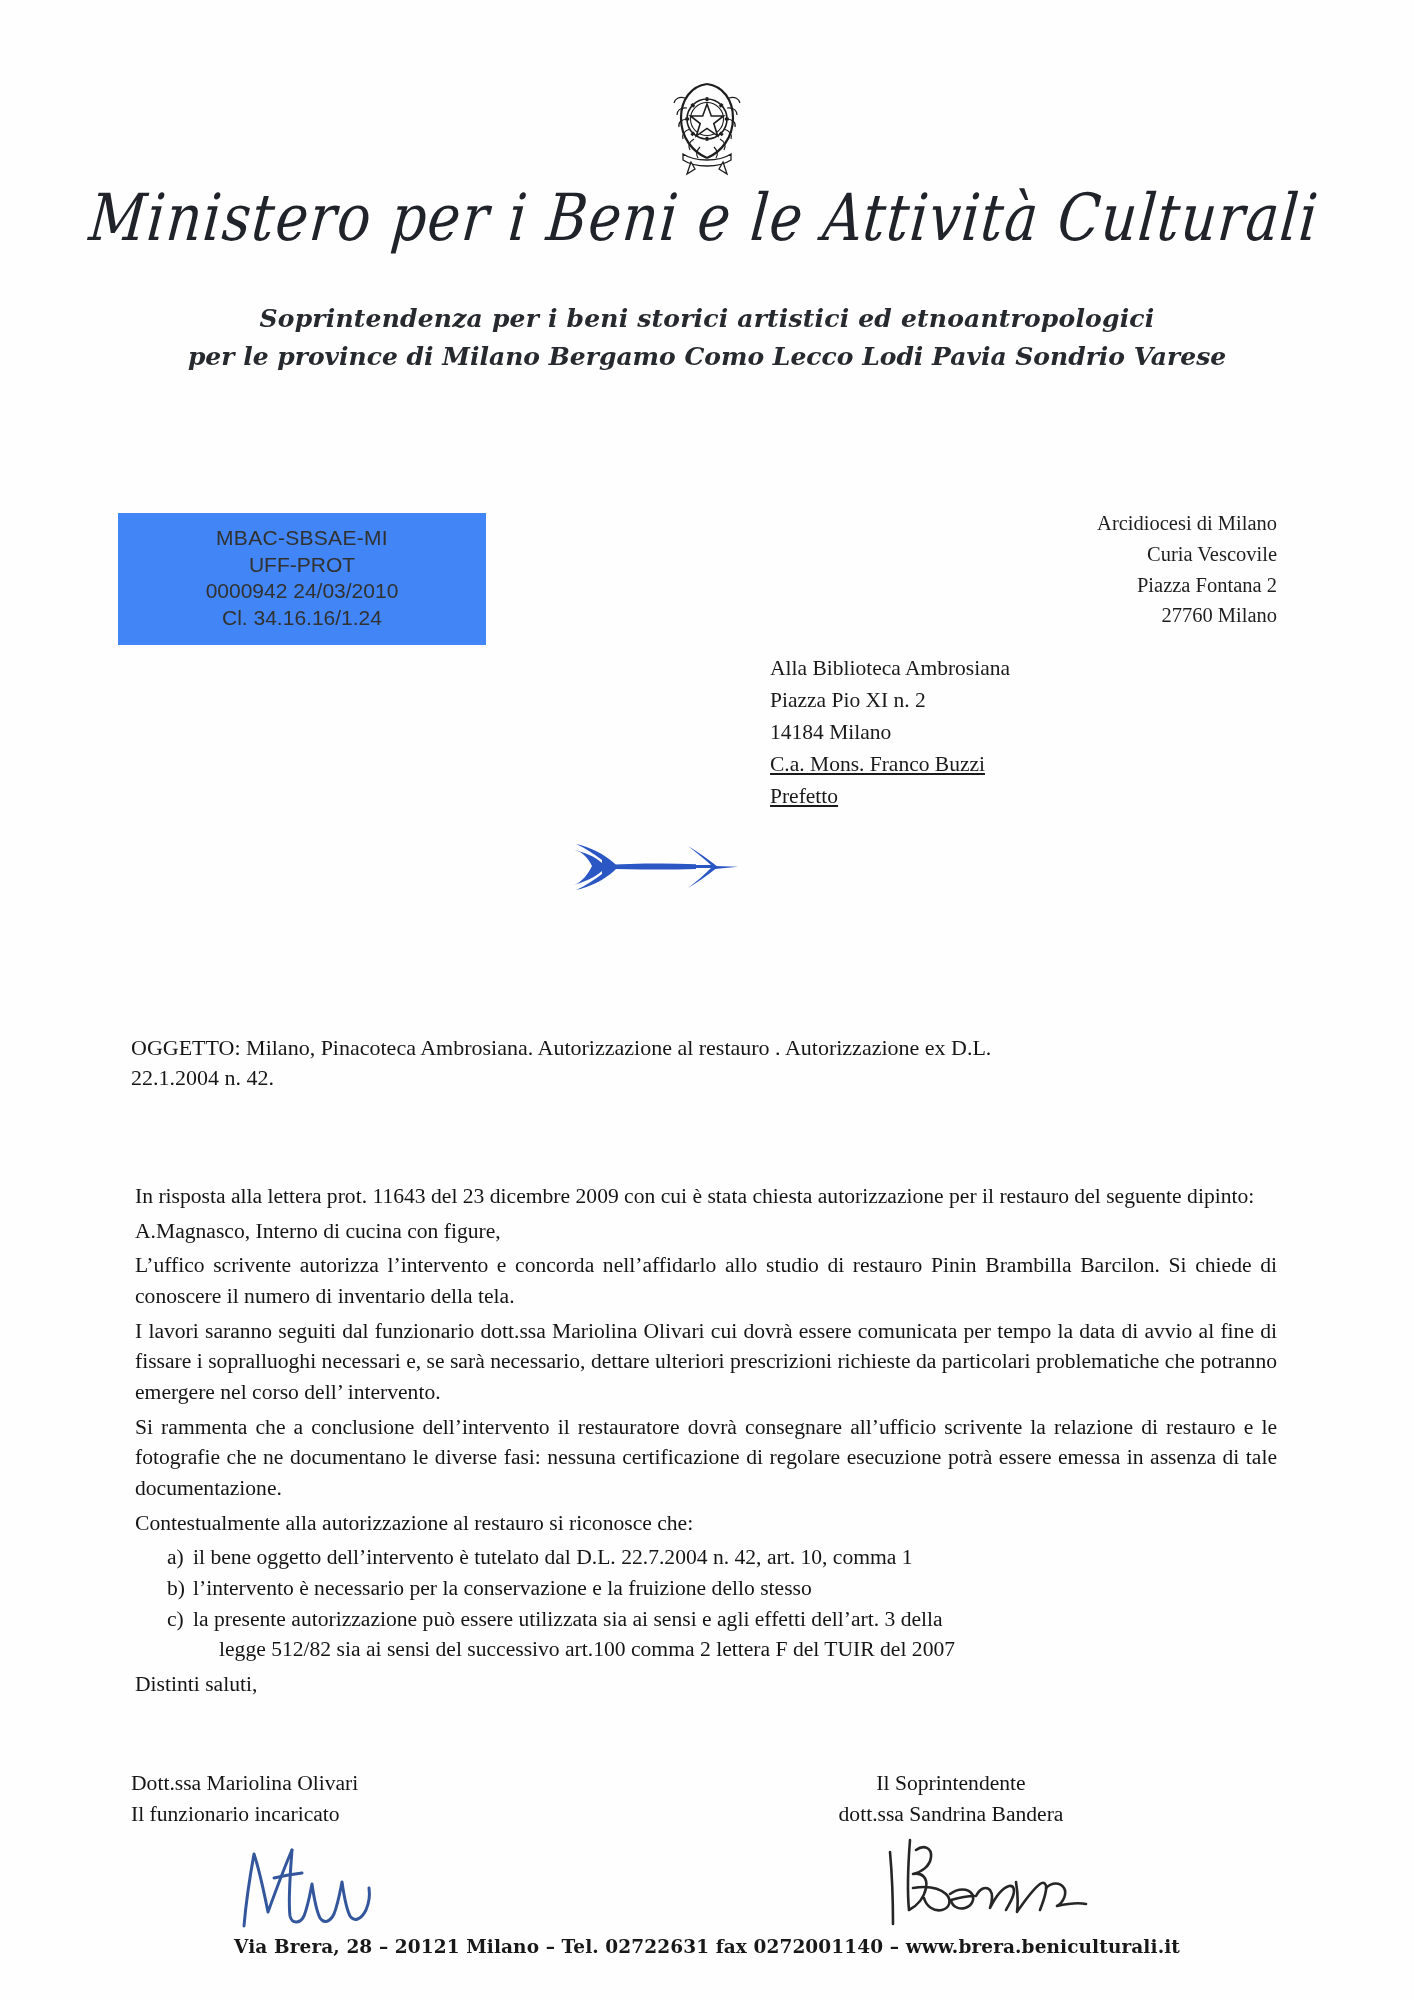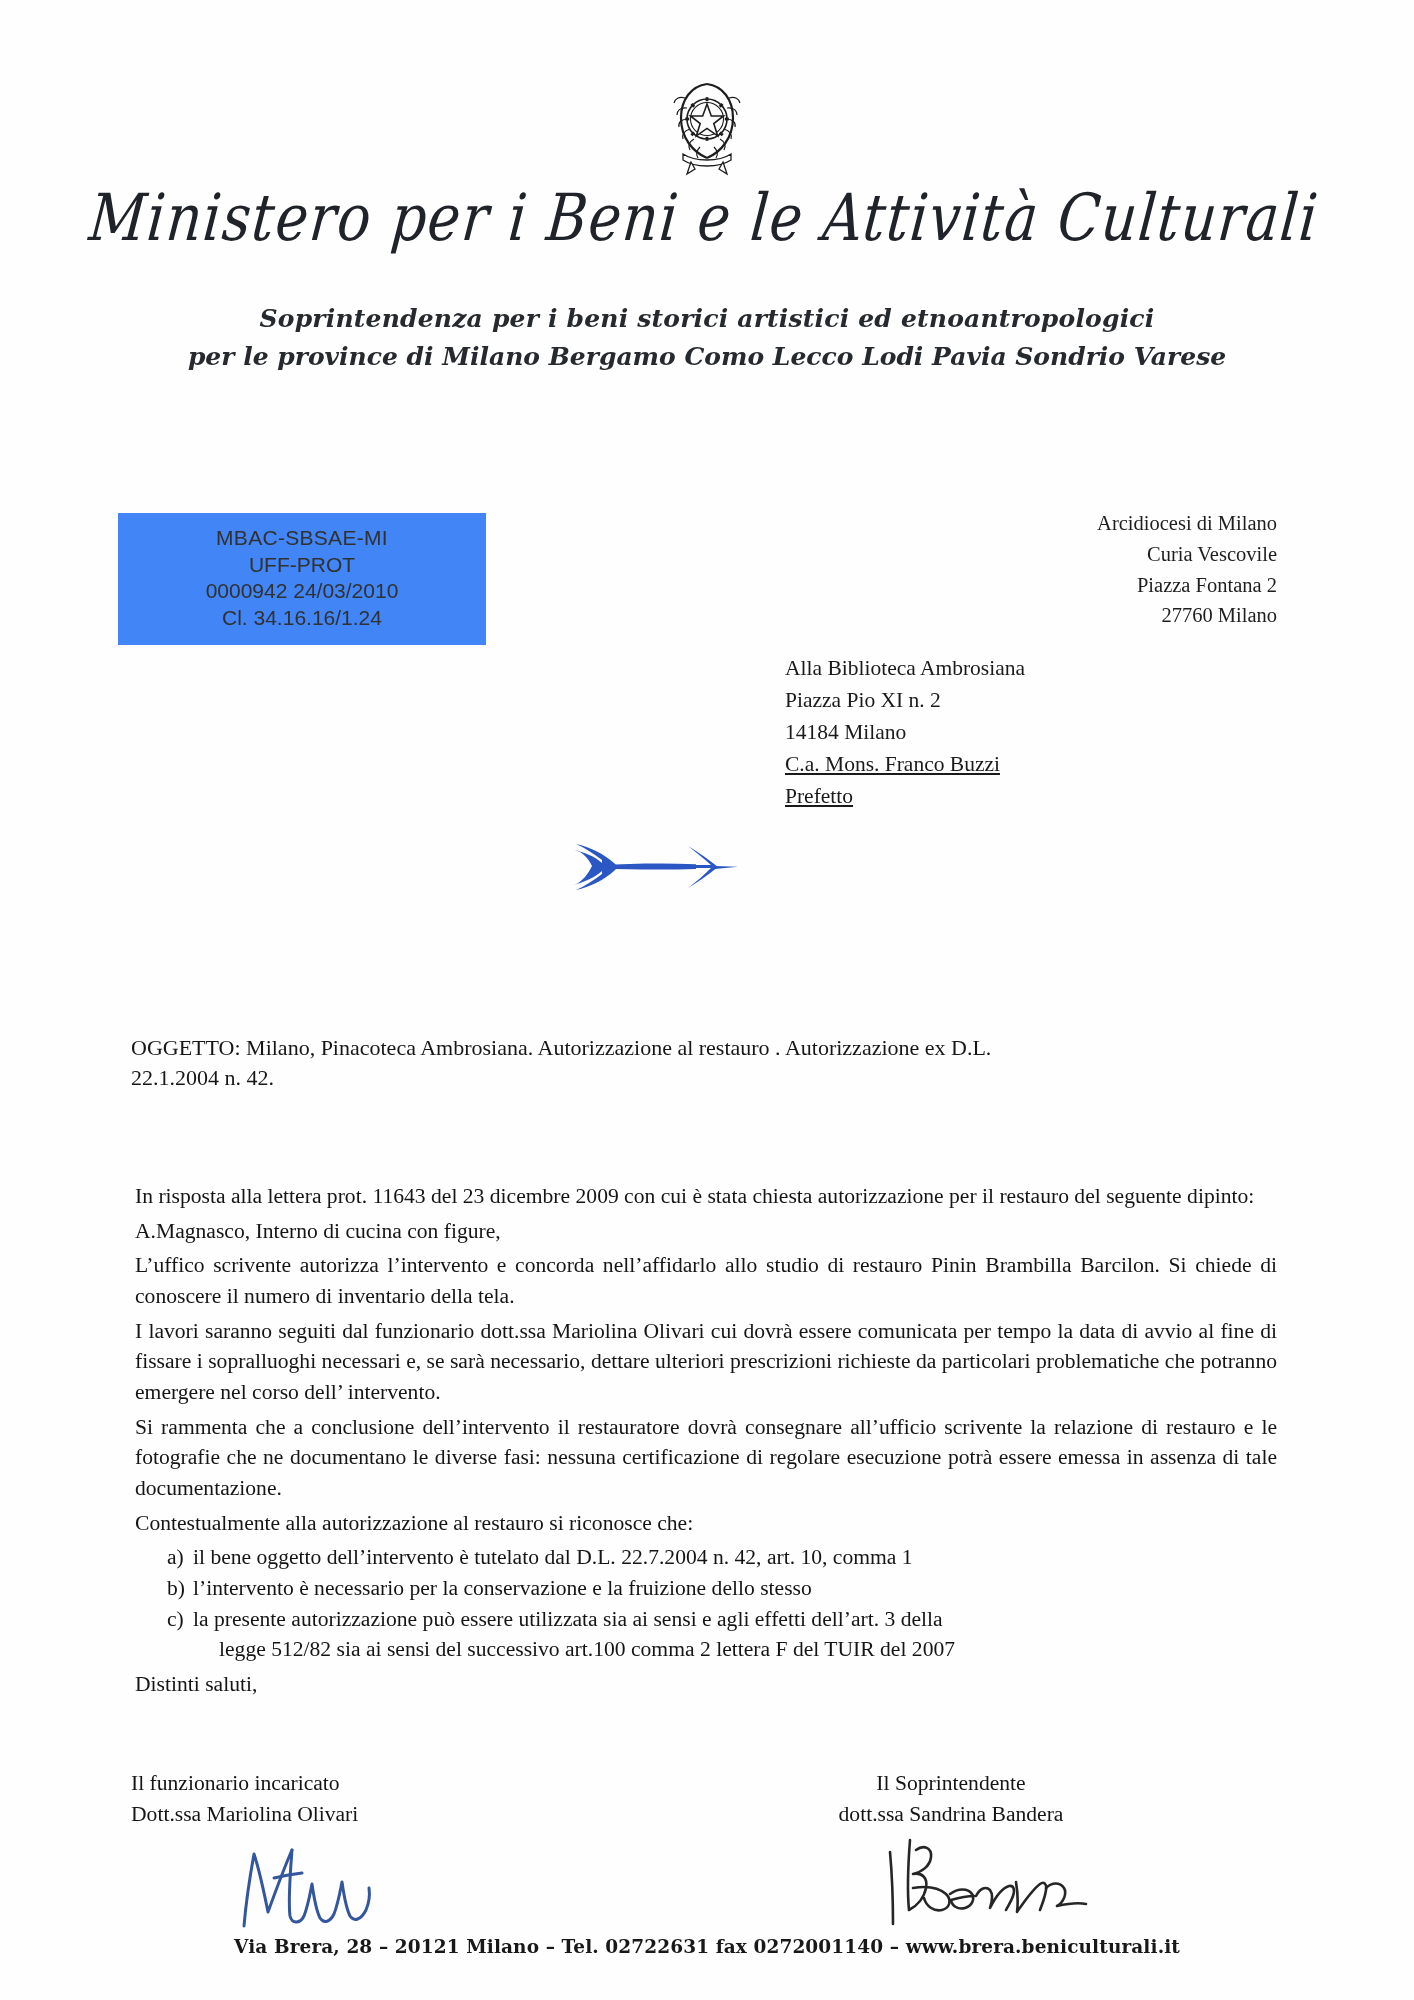--- a/index.html
+++ b/index.html
@@ -104,21 +104,20 @@
   }
 
   
   .addr-to {
     position: absolute;
     left: 770px;
     top: 652px;
     font-size: 21.5px;
     line-height: 1.49;
     color: #1a1a1a;
-    margin-left: 15px;
   }
   .addr-to .underlined {
     text-decoration: underline;
     text-underline-offset: 2px;
   }
 
   
   .addr-cc {
     position: absolute;
     left: 770px;
@@ -320,22 +319,22 @@
         <span class="txt">la presente autorizzazione può essere utilizzata sia ai sensi e agli effetti dell’art. 3 della</span>
         <span class="cont">legge 512/82 sia ai sensi del successivo art.100 comma 2 lettera F del TUIR del 2007</span>
       </li>
     </ul>
 
     <p class="salute">Distinti saluti,</p>
   </div>
 
   <div class="sig-row">
     <div class="sig-left">
+      <span class="sig-line">Dott.ssa Mariolina Olivari</span>
       <span class="sig-line">Il funzionario incaricato</span>
-      <span class="sig-line">Dott.ssa Mariolina Olivari</span>
     </div>
     <div class="sig-right">
       <span class="sig-line">Il Soprintendente</span>
       <span class="sig-line">dott.ssa Sandrina Bandera</span>
     </div>
   </div>
 
   <svg class="signature-img sig-a" viewBox="0 0 150 92">
     <g fill="none" stroke="#33569c" stroke-width="3" stroke-linecap="round" stroke-linejoin="round">
       <path d="M14 86 C16 62 20 36 24 14 C30 32 34 52 38 72 C46 50 54 28 62 10"></path>

